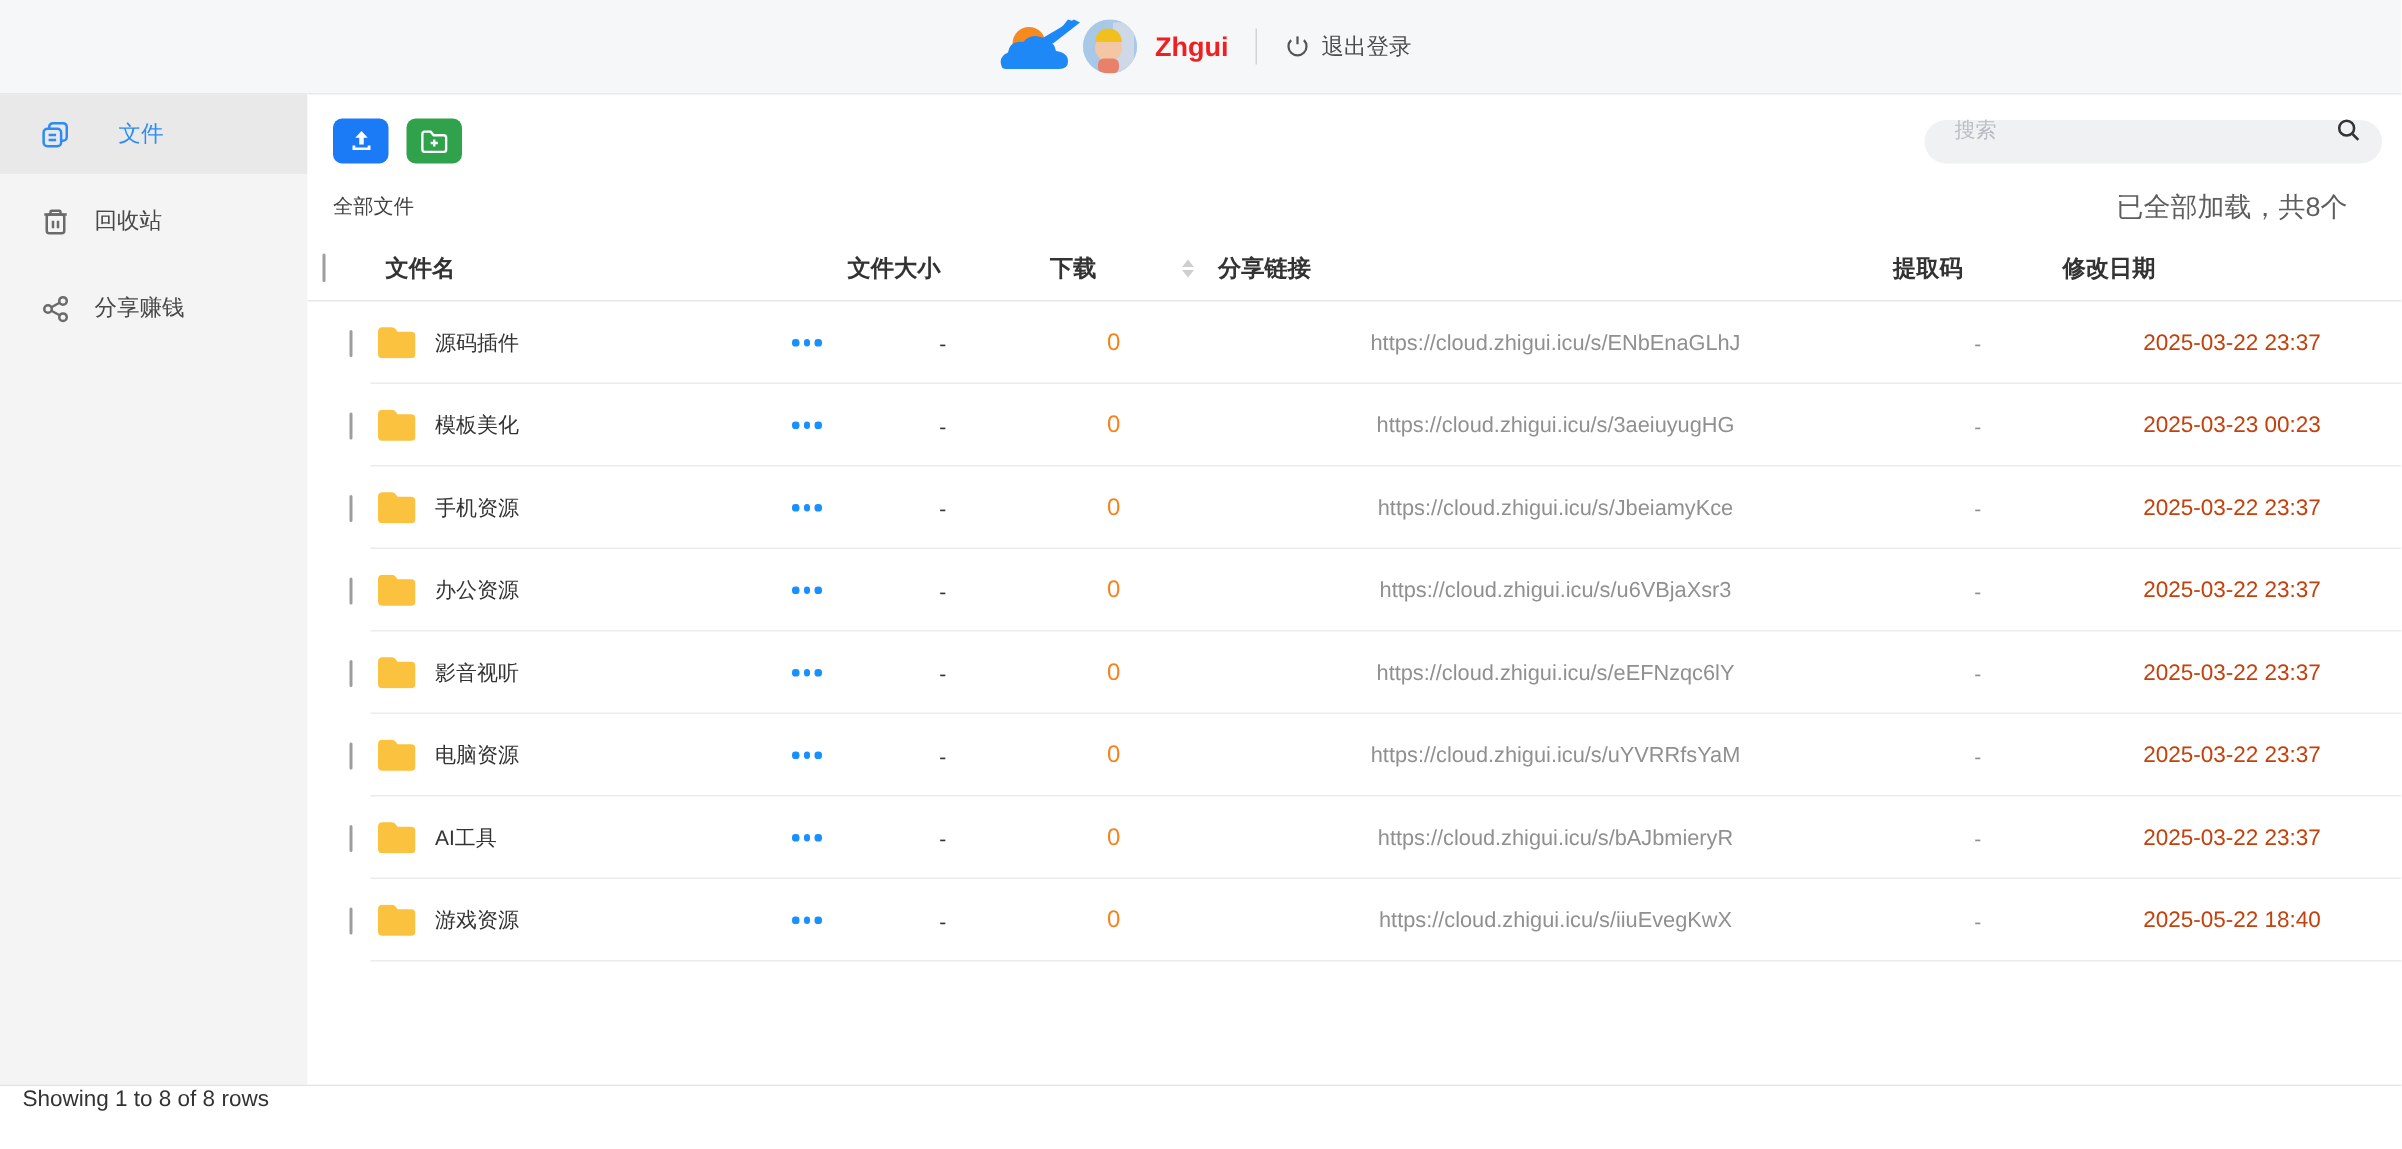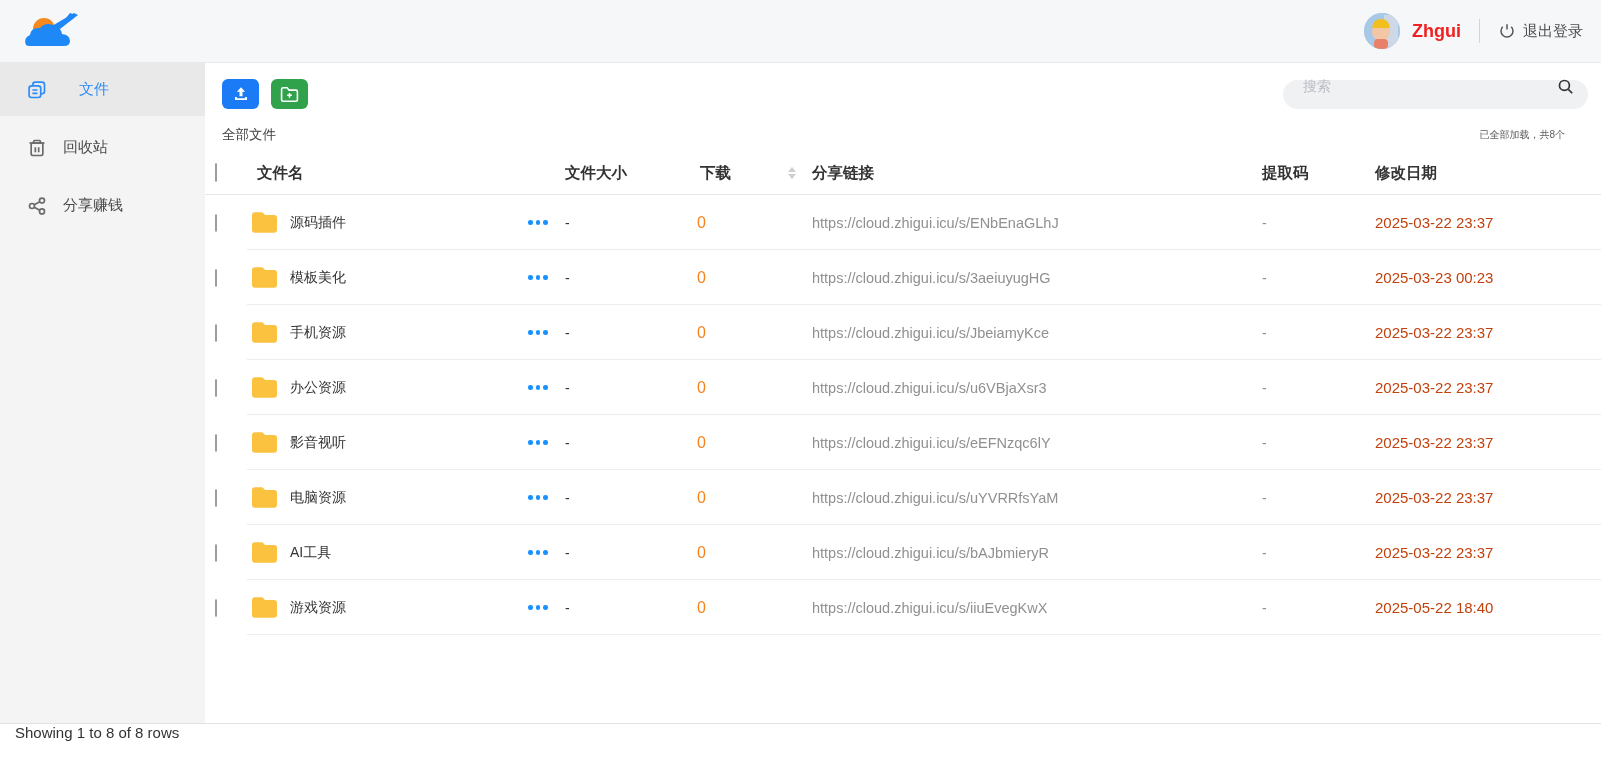--- a/index.html
+++ b/index.html
@@ -1,21 +1,21 @@
 <!DOCTYPE html>
 <html><head>
 <meta charset="utf-8">
 <style>
   * { margin:0; padding:0; box-sizing:border-box; }
   html,body { width:1601px; height:766px; overflow:hidden;
     font-family:"Liberation Sans","DejaVu Sans",sans-serif; background:#fff; color:#333; }
 
   
   .topbar { height:62px; background:#f6f7f8; display:flex; align-items:center;
-    justify-content:space-between; padding:0 18px 0 22px; }
+    justify-content:center; padding:0 18px 0 22px; }
   .logo { width:58px; height:44px; }
   .user-area { display:flex; align-items:center; gap:12px; }
   .avatar { width:36px; height:36px; border-radius:50%; overflow:hidden; flex:0 0 36px;
     background:#bcd6ee; }
   .username { color:#f02020; font-size:18px; font-weight:bold; }
   .user-sep { width:1px; height:24px; background:#d4d4d4; margin:0 6px; }
   .logout { display:flex; align-items:center; gap:7px; font-size:15px; color:#4c4c4c; cursor:pointer; }
 
   
   .layout { display:flex; height:661px; }
@@ -36,27 +36,27 @@
   .search-pill { margin-left:auto; width:305px; height:29px; background:#f0f1f3;
     border-radius:15px; display:flex; align-items:center; padding:0 14px 16px 20px; }
   .search-pill input { flex:1; border:none; outline:none; background:transparent;
     font-size:14px; color:#333; font-family:inherit; }
   .search-pill input::placeholder { color:#b9bdc4; }
 
   
   .subheader { display:flex; align-items:center; justify-content:space-between;
     margin:17px 36px 0 17px; }
   .breadcrumb { font-size:13.5px; color:#424242; }
-  .load-status { font-size:10px; color:#5e5e5e; }
+  .load-status { font-size:18px; color:#5e5e5e; }
 
   
   .table { margin-top:8px; }
   .trow { display:flex; align-items:center; padding-left:10px; }
   .thead { height:43px; border-bottom:1px solid #e6e6e6; font-size:15.5px; font-weight:600; color:#333; }
-  .tr { height:55px; position:relative; font-size:14px; }
+  .tr { height:55px; position:relative; font-size:14px;text-align:center; }
   .tr::after { content:""; position:absolute; left:42px; right:0; bottom:0; height:1px; background:#ececec; }
 
   .col-check { width:37px; }
   .col-name  { width:276px; display:flex; align-items:center; gap:13px; }
   .col-dots  { width:32px; display:flex; align-items:center; gap:3px; }
   .col-size  { width:132px; padding-left:5px; }
   .col-dl    { width:96px; padding-left:5px; }
   .col-sort  { width:24px; display:flex; flex-direction:column; align-items:flex-start; gap:2px; }
   .col-link  { width:450px; }
   .col-code  { width:113px; }

